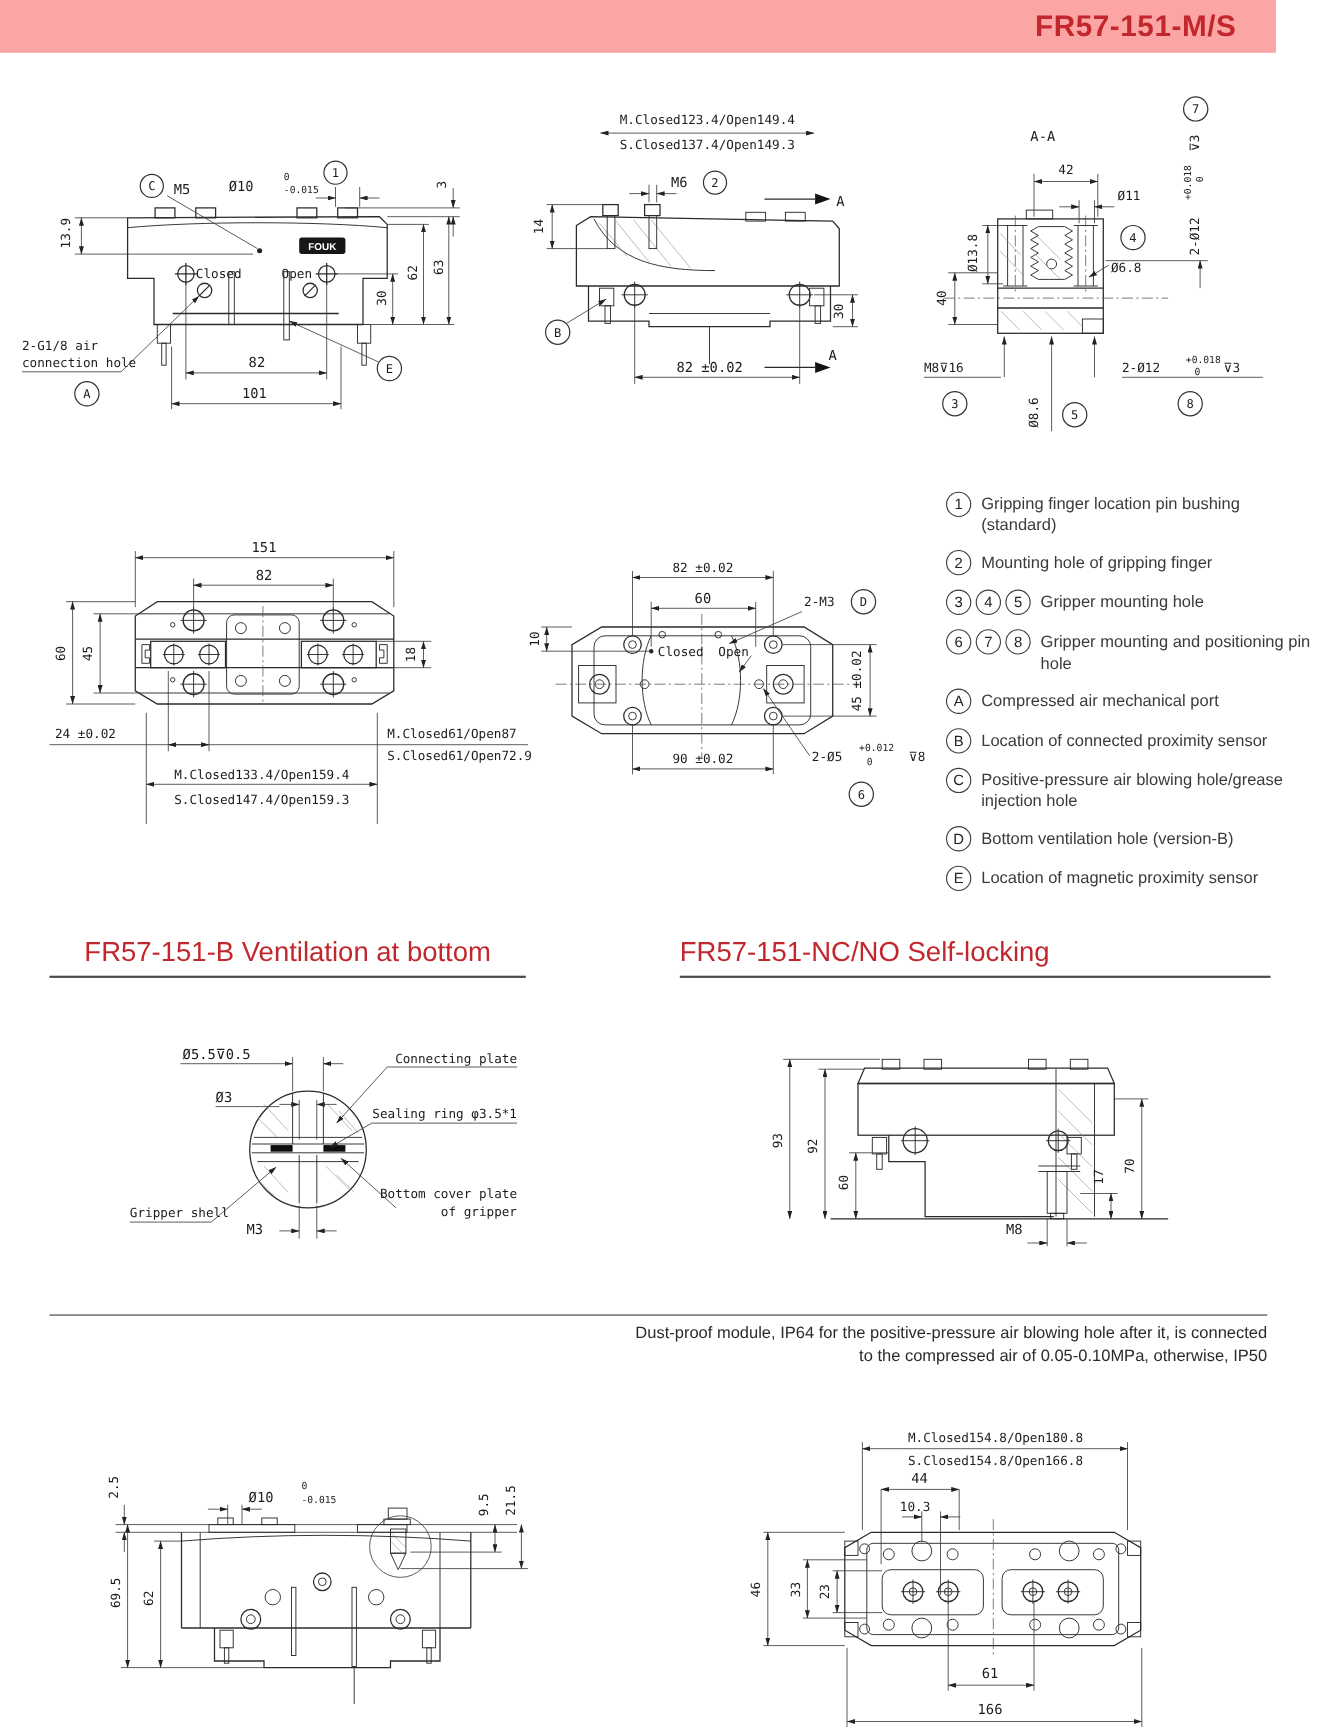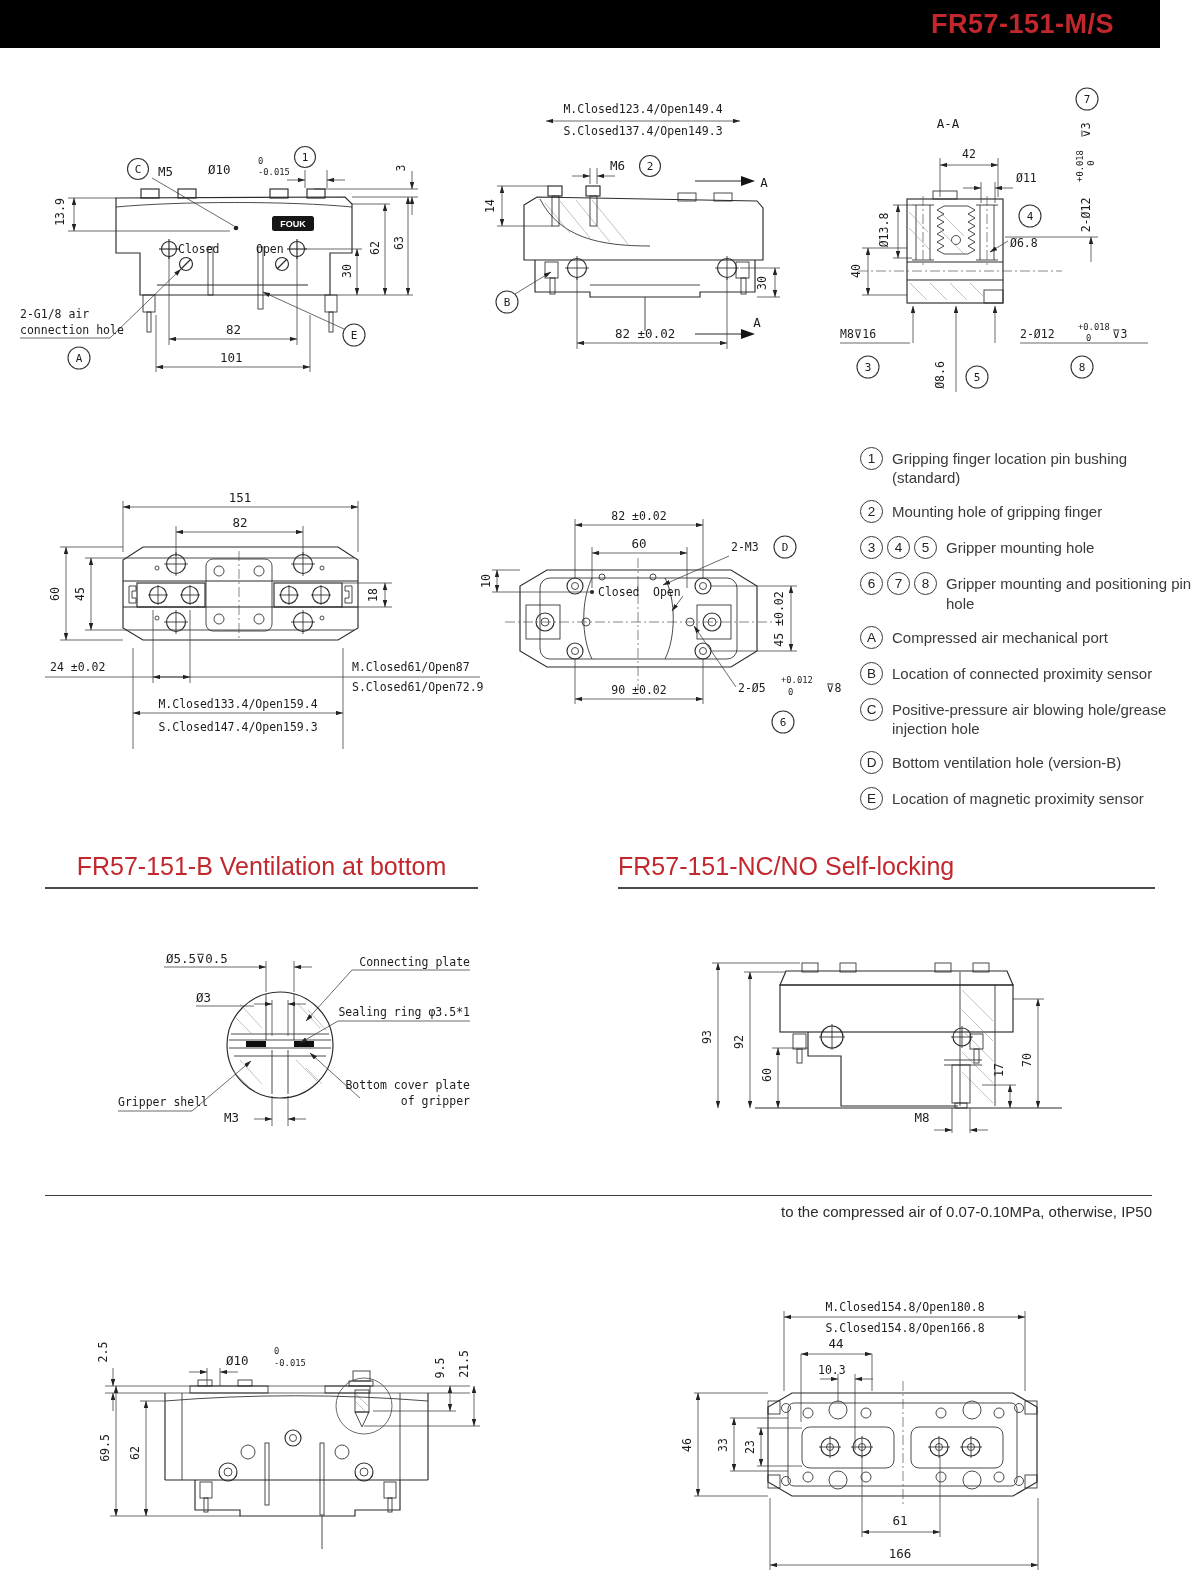--- a/index.html
+++ b/index.html
@@ -1,17 +1,17 @@
 <!DOCTYPE html>
 <html><head>
 <meta charset="utf-8">
 <style>
   html,body{margin:0;padding:0;background:#fff}
   .page{position:relative;width:1200px;height:1578px;background:#fff;font-family:"Liberation Sans",sans-serif;overflow:hidden}
-  .band{position:absolute;left:0;top:0;width:1160px;height:48px;background:#000000;display:flex;align-items:center;justify-content:flex-end;padding-right:46px;box-sizing:border-box}
+  .band{position:absolute;left:0;top:0;width:1160px;height:48px;background:#fca5a5;display:flex;align-items:center;justify-content:flex-end;padding-right:36px;box-sizing:border-box}
   .band h1{margin:0;font-size:27px;font-weight:bold;color:#c1272d;letter-spacing:.5px}
   svg.v{position:absolute;overflow:visible}
   svg text{font-family:"DejaVu Sans Mono",monospace;font-size:11.5px;fill:#1c1c1c}
   .b{fill:none;stroke:#2b2b2b;stroke-width:1.15;stroke-linejoin:miter}
   .b2{fill:none;stroke:#2b2b2b;stroke-width:.85}
   .d{fill:none;stroke:#3a3a3a;stroke-width:.75}
   .h{stroke:#8f8f8f;stroke-width:.55}
   .cl{fill:none;stroke:#555;stroke-width:.7;stroke-dasharray:10 3 2 3}
   .fa{fill:#141414;stroke:none}
   .bln{fill:#fff;stroke:#333;stroke-width:1.1}
@@ -634,21 +634,22 @@
     <text transform="rotate(-90 743 1042)" x="743" y="1042" class="mid">92</text>
     <text transform="rotate(-90 771 1075)" x="771" y="1075" class="mid">60</text>
     <text transform="rotate(-90 1003 1070)" x="1003" y="1070" class="mid">17</text>
     <text transform="rotate(-90 1031 1060)" x="1031" y="1060" class="mid">70</text>
     <text x="922" y="1122" class="t13 mid">M8</text>
   </svg>
 
   <div class="sec" style="left:45px;top:1190px;width:1107px">
     <hr class="rule2">
     <div class="desc">
-      <div>to the compressed air of 0.07-0.10MPa, otherwise, IP50</div>
+      <div>Dust-proof module, IP64 for the positive-pressure air blowing hole after it, is connected</div>
+      <div>to the compressed air of 0.05-0.10MPa, otherwise, IP50</div>
     </div>
   </div>
 
   <svg class="v" style="left:58px;top:1298px" width="442" height="280" viewBox="58 1298 442 280">
     <g class="b">
       <line class="d" x1="105" y1="1386" x2="470" y2="1386"></line>
         <line class="d" x1="105" y1="1393" x2="470" y2="1393"></line>
       <rect class="b2" x="190" y="1386" width="78" height="7"></rect>
         <rect class="b2" x="325" y="1386" width="45" height="7"></rect>
       <rect class="b2" x="198" y="1380" width="14" height="6"></rect>

